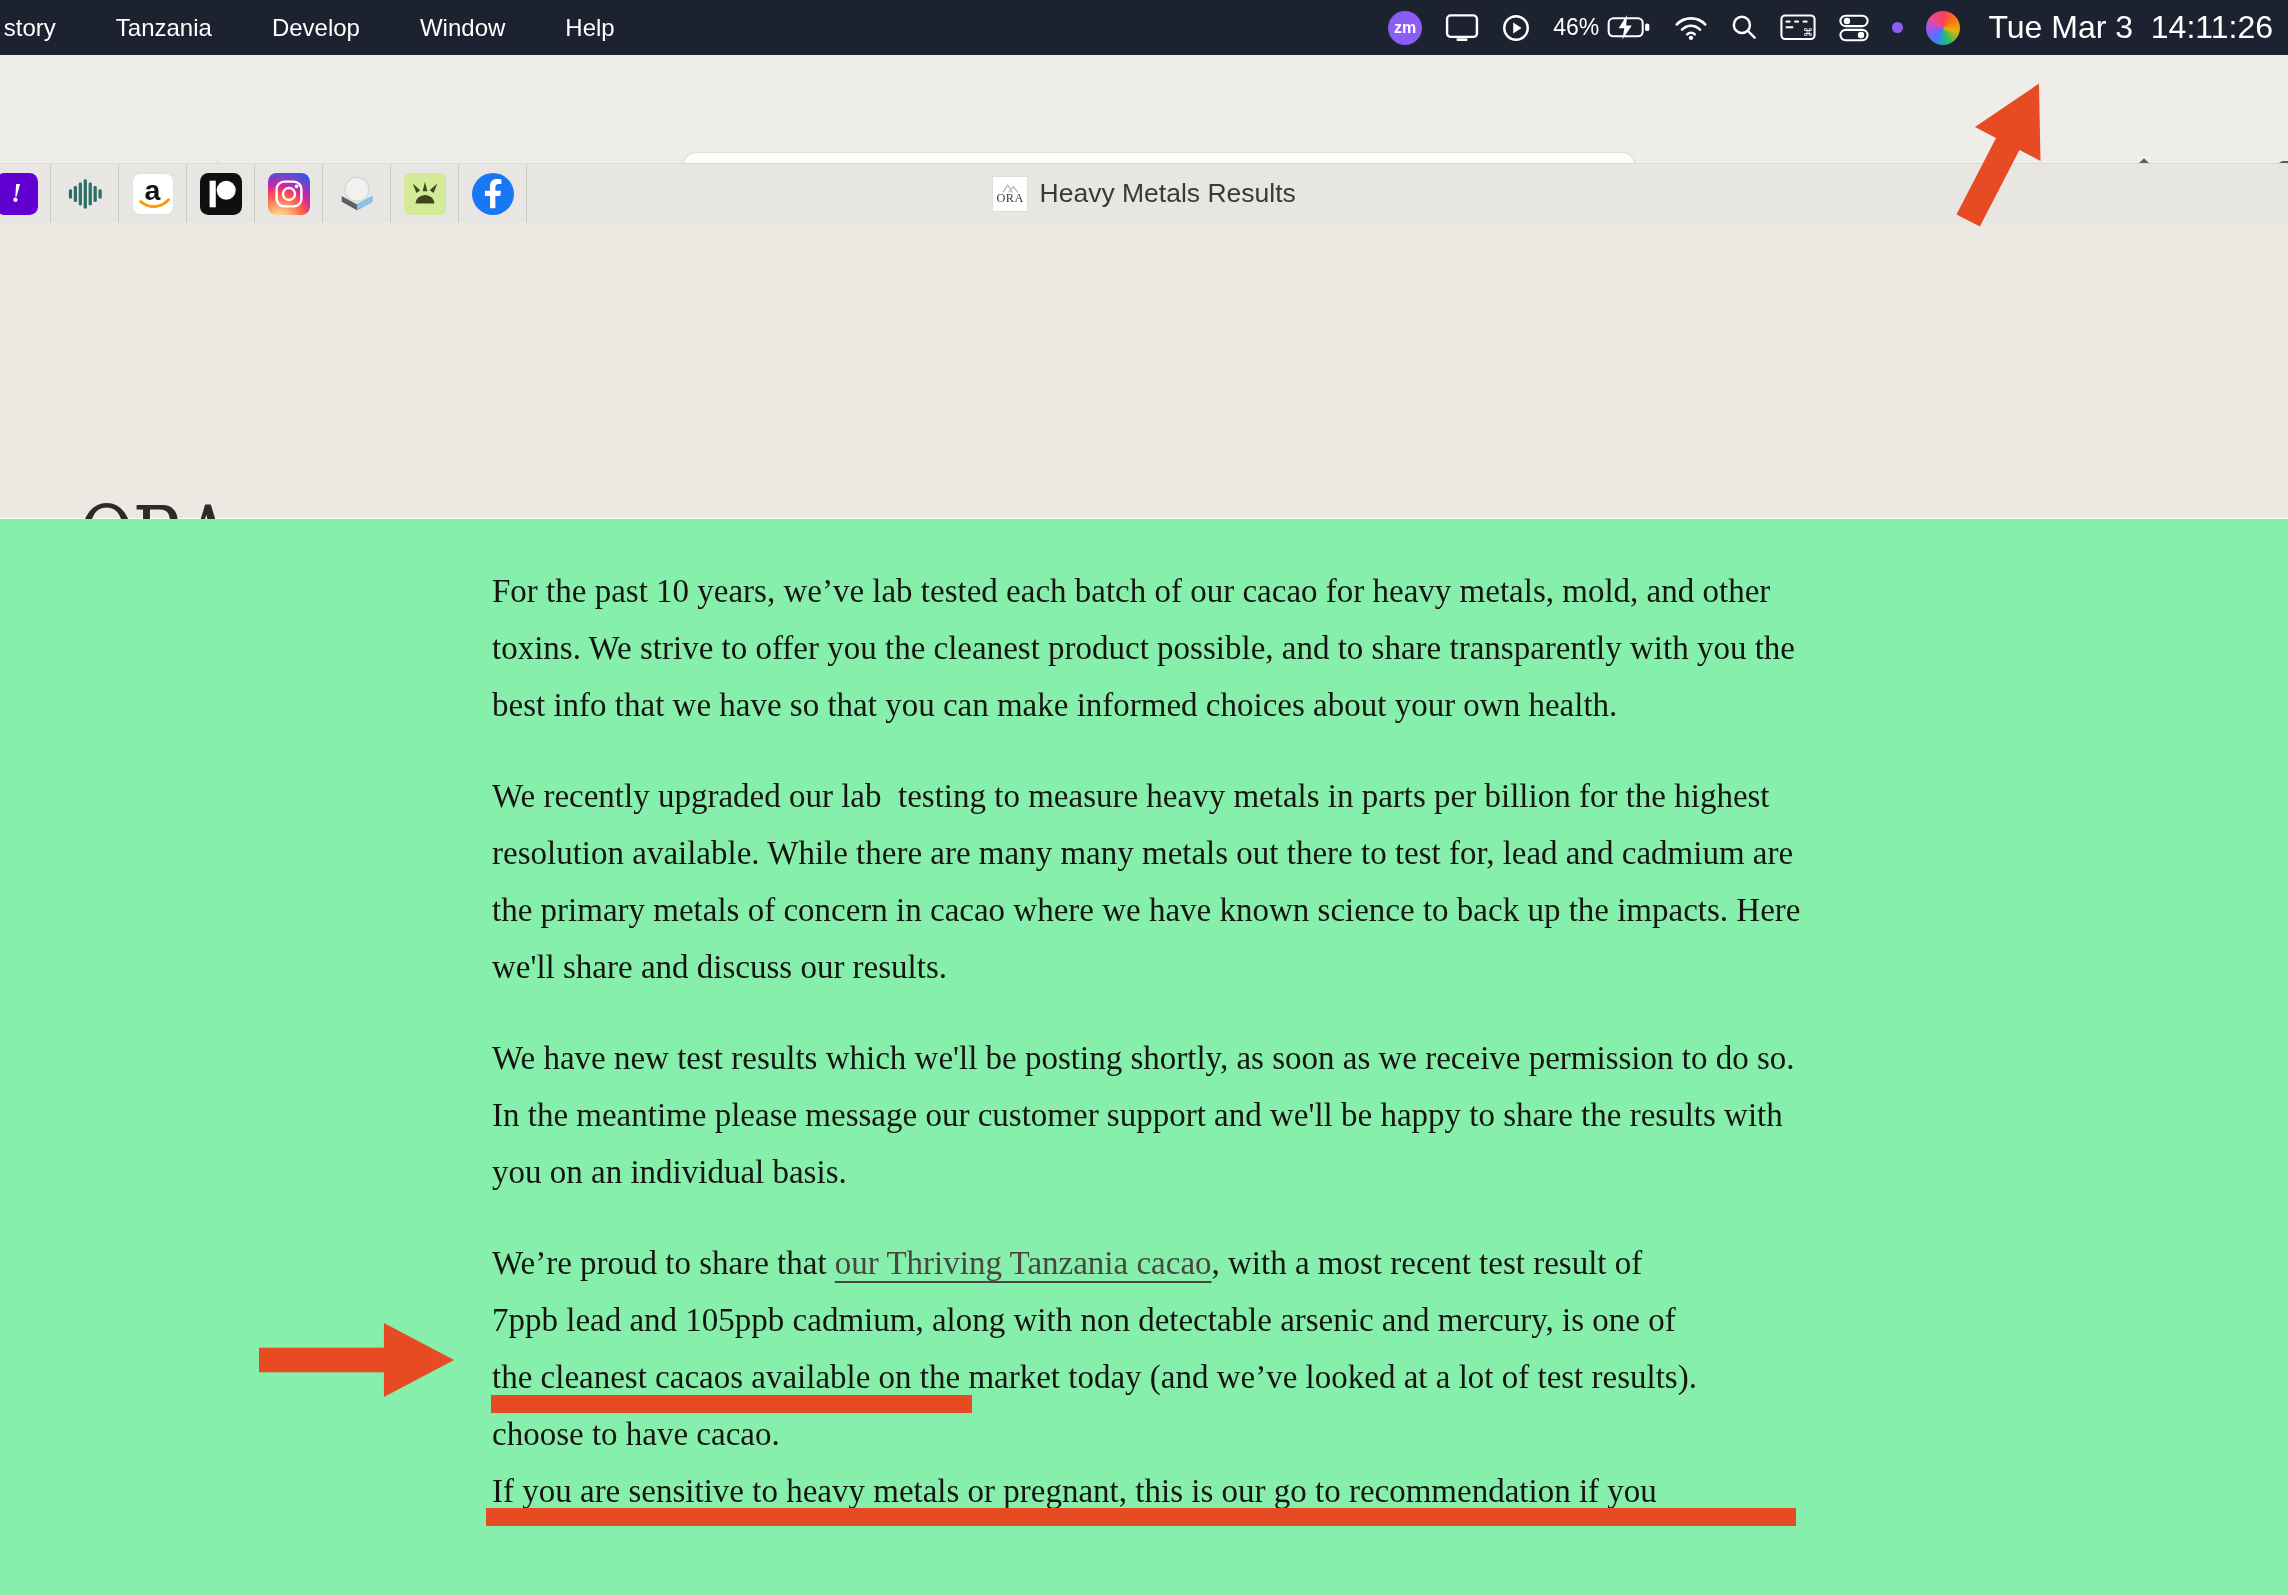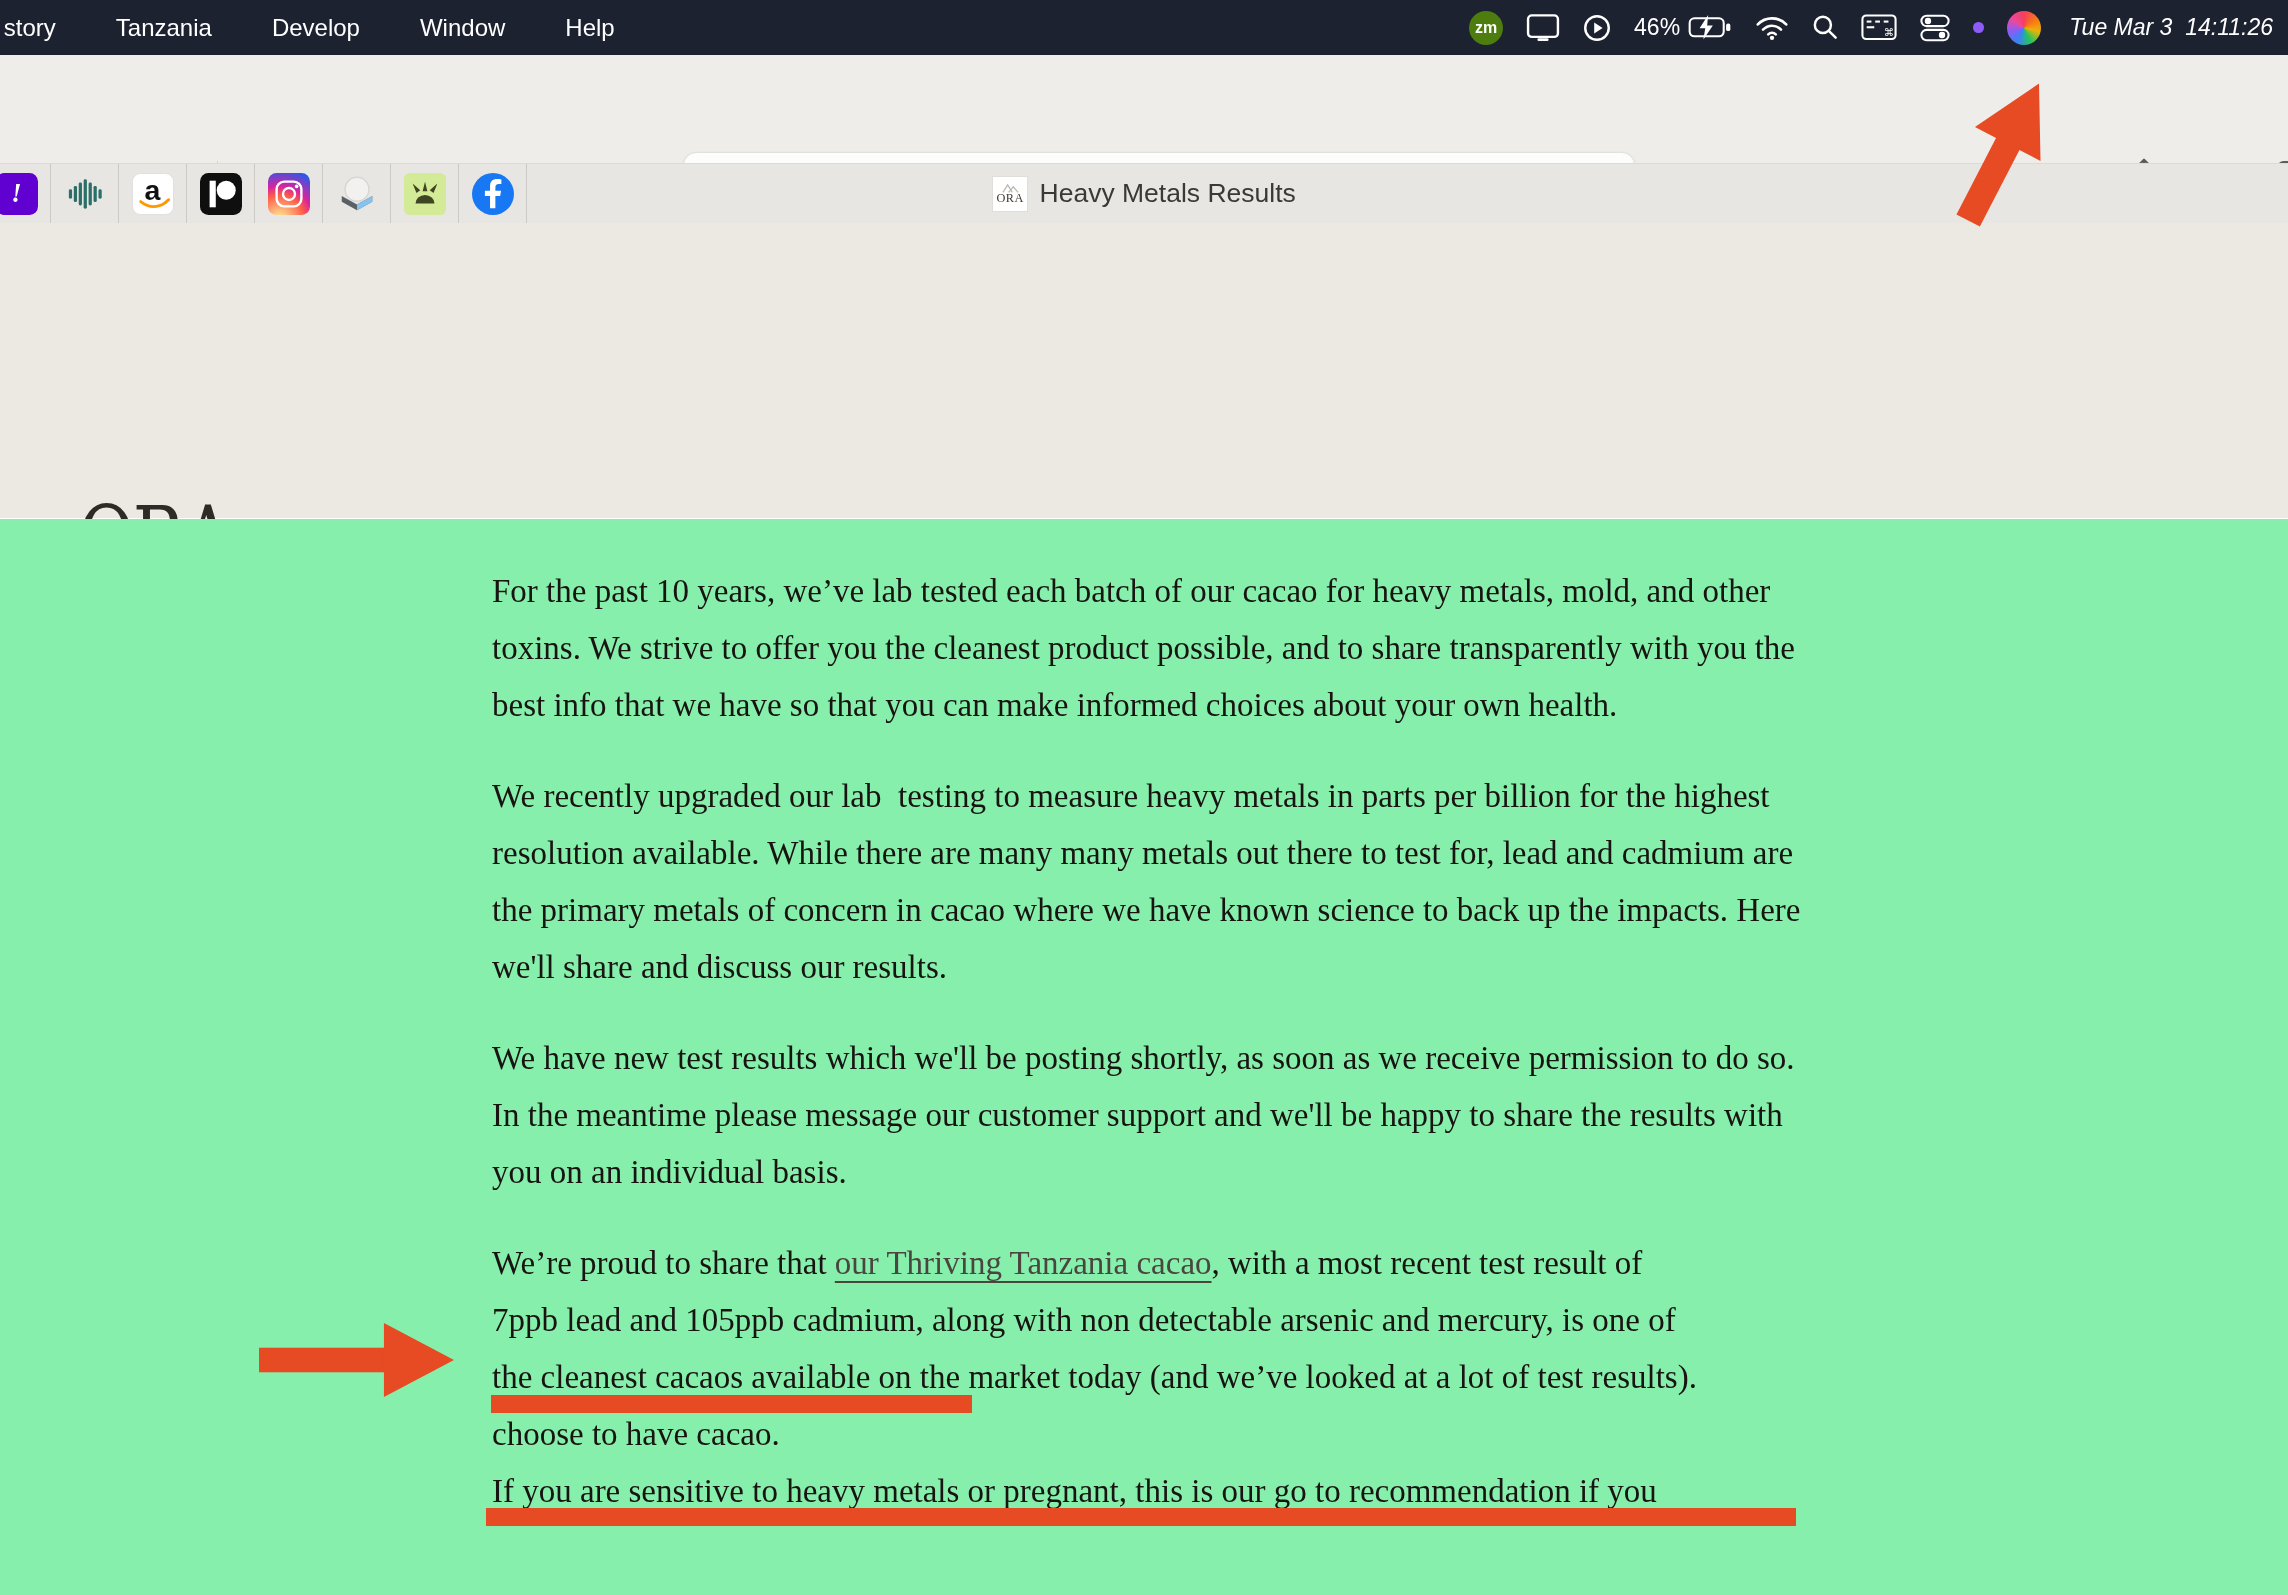--- a/index.html
+++ b/index.html
@@ -11,24 +11,24 @@
   body{font-family:"Liberation Sans","DejaVu Sans",sans-serif;}
   .screen{position:relative;width:2288px;height:1596px;background:#fff;overflow:hidden;}
 
   
   .menubar{position:absolute;left:0;top:0;width:100%;height:55px;background:var(--menubar);
     display:flex;align-items:center;justify-content:space-between;color:#fff;}
   .menus{display:flex;gap:60px;padding-left:3.8px;font-size:24px;align-items:center;}
   .menus span{white-space:nowrap;}
   .status{display:flex;gap:23px;align-items:center;padding-right:15px;}
   .status svg{display:block;}
-  .zmbadge{width:34px;height:34px;border-radius:50%;background:#4d7c0f;color:#fff;
+  .zmbadge{width:34px;height:34px;border-radius:50%;background:#8b5cf6;color:#fff;
     font-size:16px;font-weight:bold;display:flex;align-items:center;justify-content:center;}
   .battwrap{display:flex;align-items:center;gap:7.6px;font-size:23px;}
-  .clock{font-size:23px;white-space:pre;padding-left:5.7px;font-style:italic;}
+  .clock{font-size:32px;white-space:pre;padding-left:5.7px;}
   .rainbow{width:34px;height:34px;border-radius:50%;
     background:conic-gradient(#f43f5e,#f97316,#eab308,#22c55e,#3b82f6,#8b5cf6,#ec4899,#f43f5e);}
   .recdot{width:10.4px;height:10.4px;border-radius:50%;background:#8B5CF6;}
 
   
   .toolbar{position:absolute;left:0;top:55px;width:100%;height:108px;background:var(--toolbar);}
   .tl{position:absolute;top:109px;width:24.6px;height:24.6px;border-radius:50%;}
   .tl.r{left:14px;background:#ED6A5E;}
   .tl.y{left:52px;background:#F5BF4F;}
   .tl.g{left:91px;background:#61C554;}

